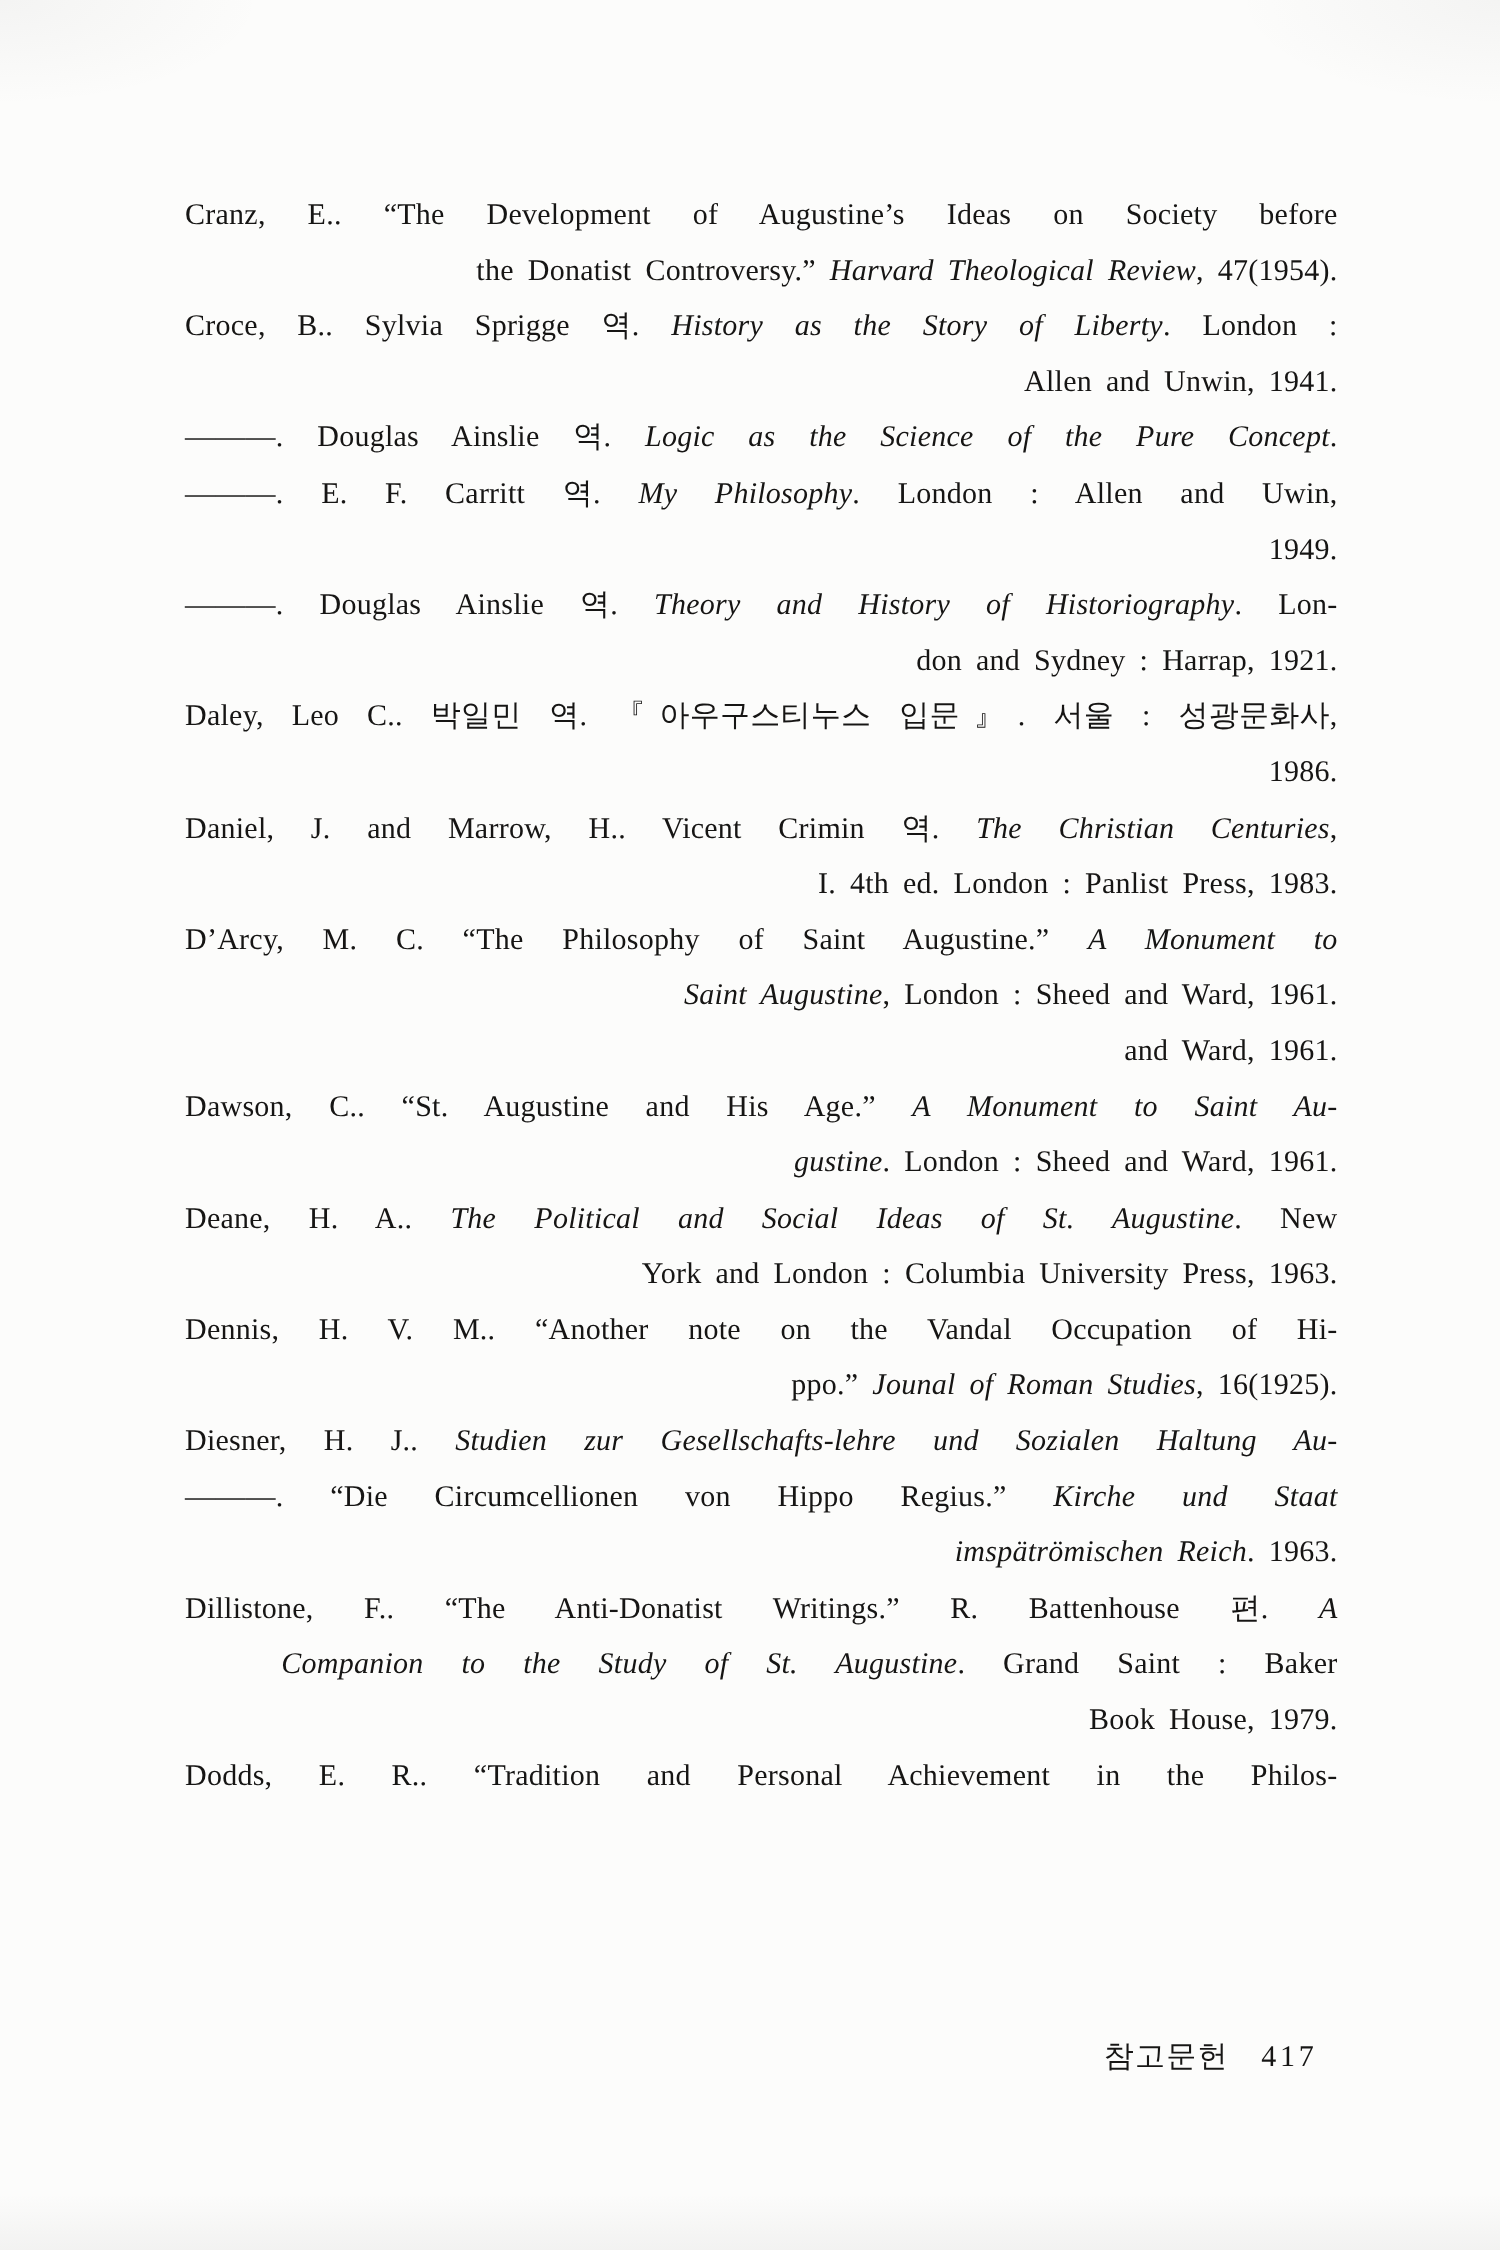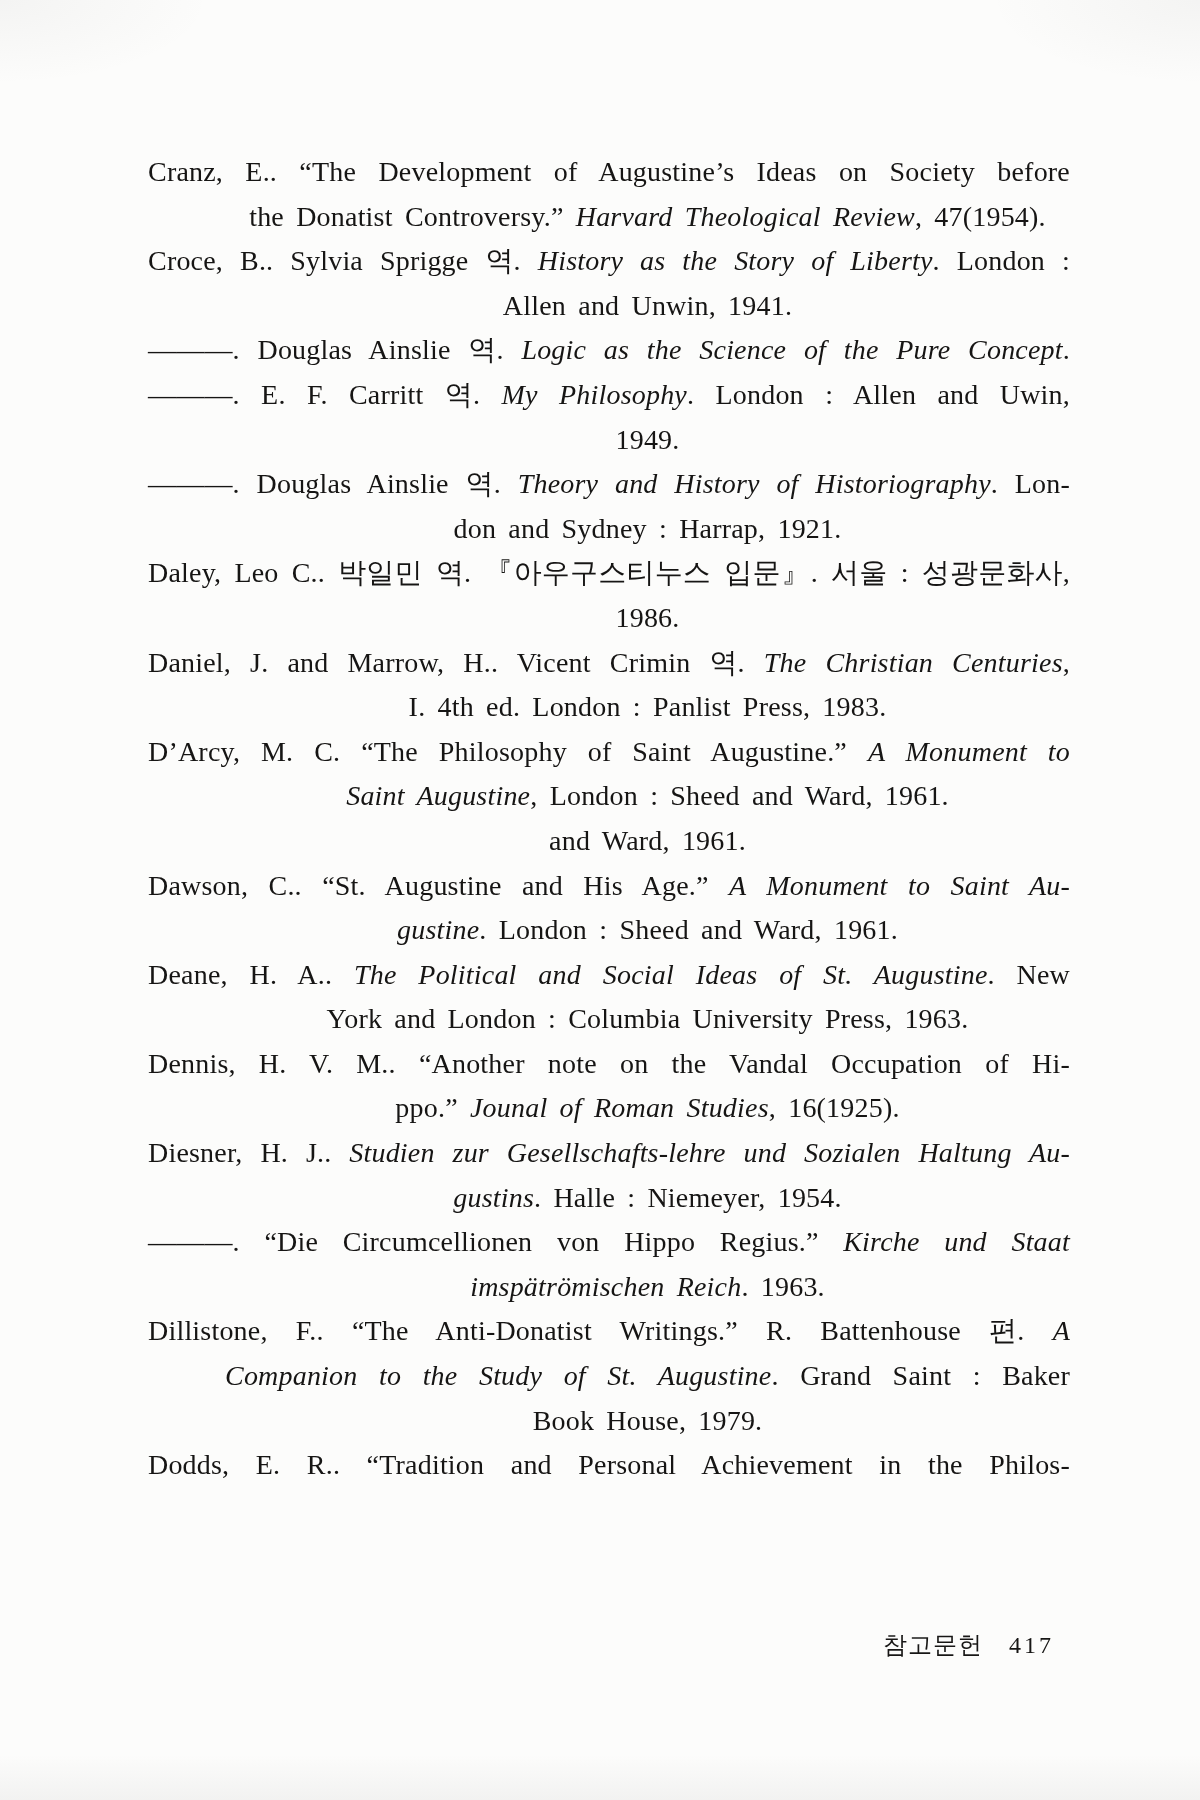--- a/index.html
+++ b/index.html
@@ -16,26 +16,26 @@
     position: absolute; inset: 0; pointer-events: none;
     background:
       radial-gradient(ellipse 300px 120px at 0% 0%, rgba(90,90,90,0.05), transparent 70%),
       radial-gradient(ellipse 300px 120px at 100% 0%, rgba(90,90,90,0.05), transparent 70%),
       linear-gradient(to bottom, transparent 97.5%, rgba(110,110,110,0.07) 100%);
   }
   .bib {
     position: absolute;
     left: 148px; top: 150px;
     width: 922px;
-    font-size: 28px;
+    font-size: 24px;
     line-height: 44.6px;
     letter-spacing: 0.2px;
     word-spacing: 5px;
   }
-  .line { text-align: center; }
+  .line { text-align: right; }
   .line.j { text-align: justify; text-align-last: justify; }
   .line.ind { padding-left: 77px; }
   .it { font-style: italic; }
   .footer {
     position: absolute;
     top: 1629px; left: 148px;
     width: 906px;
     text-align: right;
     font-size: 24px;
     font-weight: 400;
@@ -66,21 +66,20 @@
     <div class="line j"><span>D’Arcy, M. C. “The Philosophy of Saint Augustine.” </span><span class="it">A Monument to</span></div>
     <div class="line ind"><span class="it">Saint Augustine</span><span>, London : Sheed and Ward, 1961.</span></div>
     <div class="line ind"><span>and Ward, 1961.</span></div>
     <div class="line j"><span>Dawson, C.. “St. Augustine and His Age.” </span><span class="it">A Monument to Saint Au-</span></div>
     <div class="line ind"><span class="it">gustine</span><span>. London : Sheed and Ward, 1961.</span></div>
     <div class="line j"><span>Deane, H. A.. </span><span class="it">The Political and Social Ideas of St. Augustine</span><span>. New</span></div>
     <div class="line ind"><span>York and London : Columbia University Press, 1963.</span></div>
     <div class="line j"><span>Dennis, H. V. M.. “Another note on the Vandal Occupation of Hi-</span></div>
     <div class="line ind"><span>ppo.” </span><span class="it">Jounal of Roman Studies</span><span>, 16(1925).</span></div>
     <div class="line j"><span>Diesner, H. J.. </span><span class="it">Studien zur Gesellschafts-lehre und Sozialen Haltung Au-</span></div>
-    <div class="line ind"><span class="it">gustins</span><span>. Halle : Niemeyer, 1954.</span></div>
     <div class="line j"><span>———. “Die Circumcellionen von Hippo Regius.” </span><span class="it">Kirche und Staat</span></div>
     <div class="line ind"><span class="it">imspätrömischen Reich</span><span>. 1963.</span></div>
     <div class="line j"><span>Dillistone, F.. “The Anti-Donatist Writings.” R. Battenhouse 편. </span><span class="it">A</span></div>
     <div class="line ind j"><span class="it">Companion to the Study of St. Augustine</span><span>. Grand Saint : Baker</span></div>
     <div class="line ind"><span>Book House, 1979.</span></div>
     <div class="line j"><span>Dodds, E. R.. “Tradition and Personal Achievement in the Philos-</span></div>
   </div>
 
 <div class="footer">
   <span>참고문헌</span><span class="pageno">417</span>

